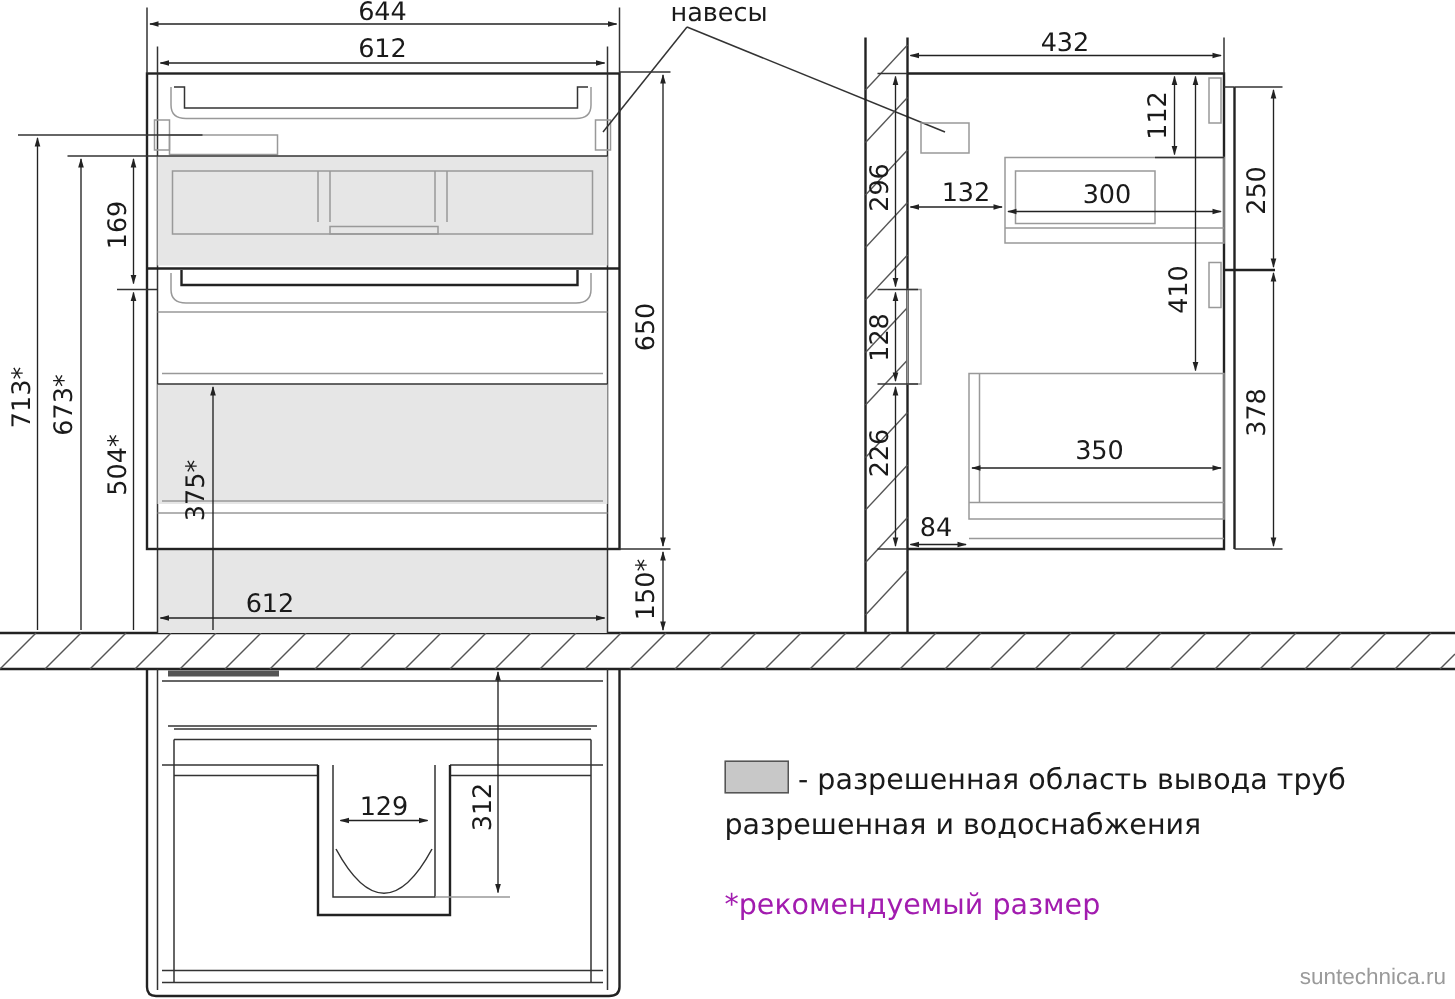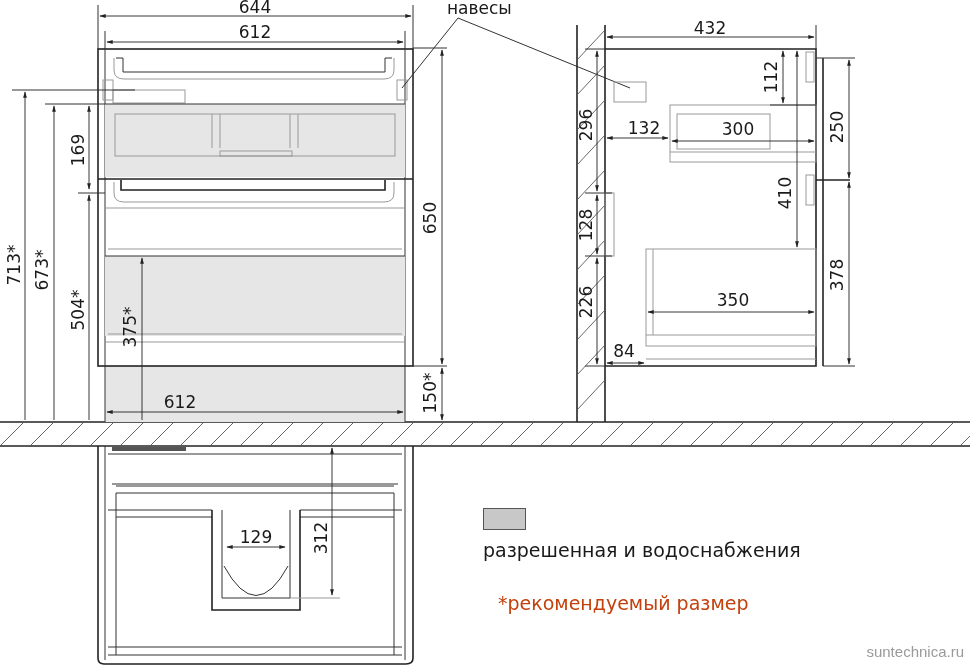--- a/index.html
+++ b/index.html
@@ -7,21 +7,21 @@
     svg { position: absolute; left: 0; top: 0; }
     .ln { stroke: #222; stroke-width: 1.6; fill: none; }
     .lt { stroke: #333; stroke-width: 1; fill: none; }
     .lg { stroke: #999; stroke-width: 1; fill: none; }
     .hatch { stroke: #555; stroke-width: 0.9; }
     .dim { stroke: #222; stroke-width: 0.9; fill: none; }
     .fillg { fill: #e6e6e6; }
     .t { font-family: "DejaVu Sans", sans-serif; font-size: 17px; fill: #1a1a1a; }
     .legend { position: absolute; left: 483px; top: 505px; font-family: "DejaVu Sans", sans-serif; font-size: 19px; color: #1a1a1a; line-height: 30px; }
     .legend .swatch { display: inline-block; width: 41px; height: 20px; background: #c8c8c8; border: 1.5px solid #555; vertical-align: -3px; margin-right: 6px; }
-    .note { position: absolute; left: 498px; top: 592px; font-family: "DejaVu Sans", sans-serif; font-size: 19px; color: #c2410c; }
+    .note { position: absolute; left: 483px; top: 592px; font-family: "DejaVu Sans", sans-serif; font-size: 19px; color: #a21caf; }
     .wm { position: absolute; right: 6px; bottom: 6px; font-family: "Liberation Sans", sans-serif; font-size: 15px; color: #9a9a9a; margin-left: 32px; }
   </style>
 </head>
 <body>
 
 <svg width="970" height="666" viewBox="0 0 970 666">
   <defs>
     <marker id="ar" viewBox="0 0 10 10" refX="9" refY="5" markerWidth="7" markerHeight="7" orient="auto-start-reverse">
       <path d="M0,2 L10,5 L0,8 z" fill="#222"></path>
     </marker>
@@ -243,18 +243,18 @@
     <line class="dim" x1="227" y1="547" x2="285" y2="547" marker-start="url(#ar)" marker-end="url(#ar)"></line>
     <line class="dim" x1="332" y1="448" x2="332" y2="595" marker-start="url(#ar)" marker-end="url(#ar)"></line>
     <line class="lg" x1="290" y1="598" x2="340" y2="598"></line>
     <text class="t" x="256" y="543" text-anchor="middle">129</text>
     <text class="t" transform="translate(327,538) rotate(-90)" text-anchor="middle">312</text>
   </g>
 </svg>
 
 <div class="legend">
   <div>
-    <span class="swatch"></span>
+    <span class="swatch"></span><span>- разрешенная область вывода труб</span>
   </div>
   <div>разрешенная и водоснабжения</div>
 </div>
 <div class="note">*рекомендуемый размер</div>
 <div class="wm">suntechnica.ru</div>
 
 </body></html>

